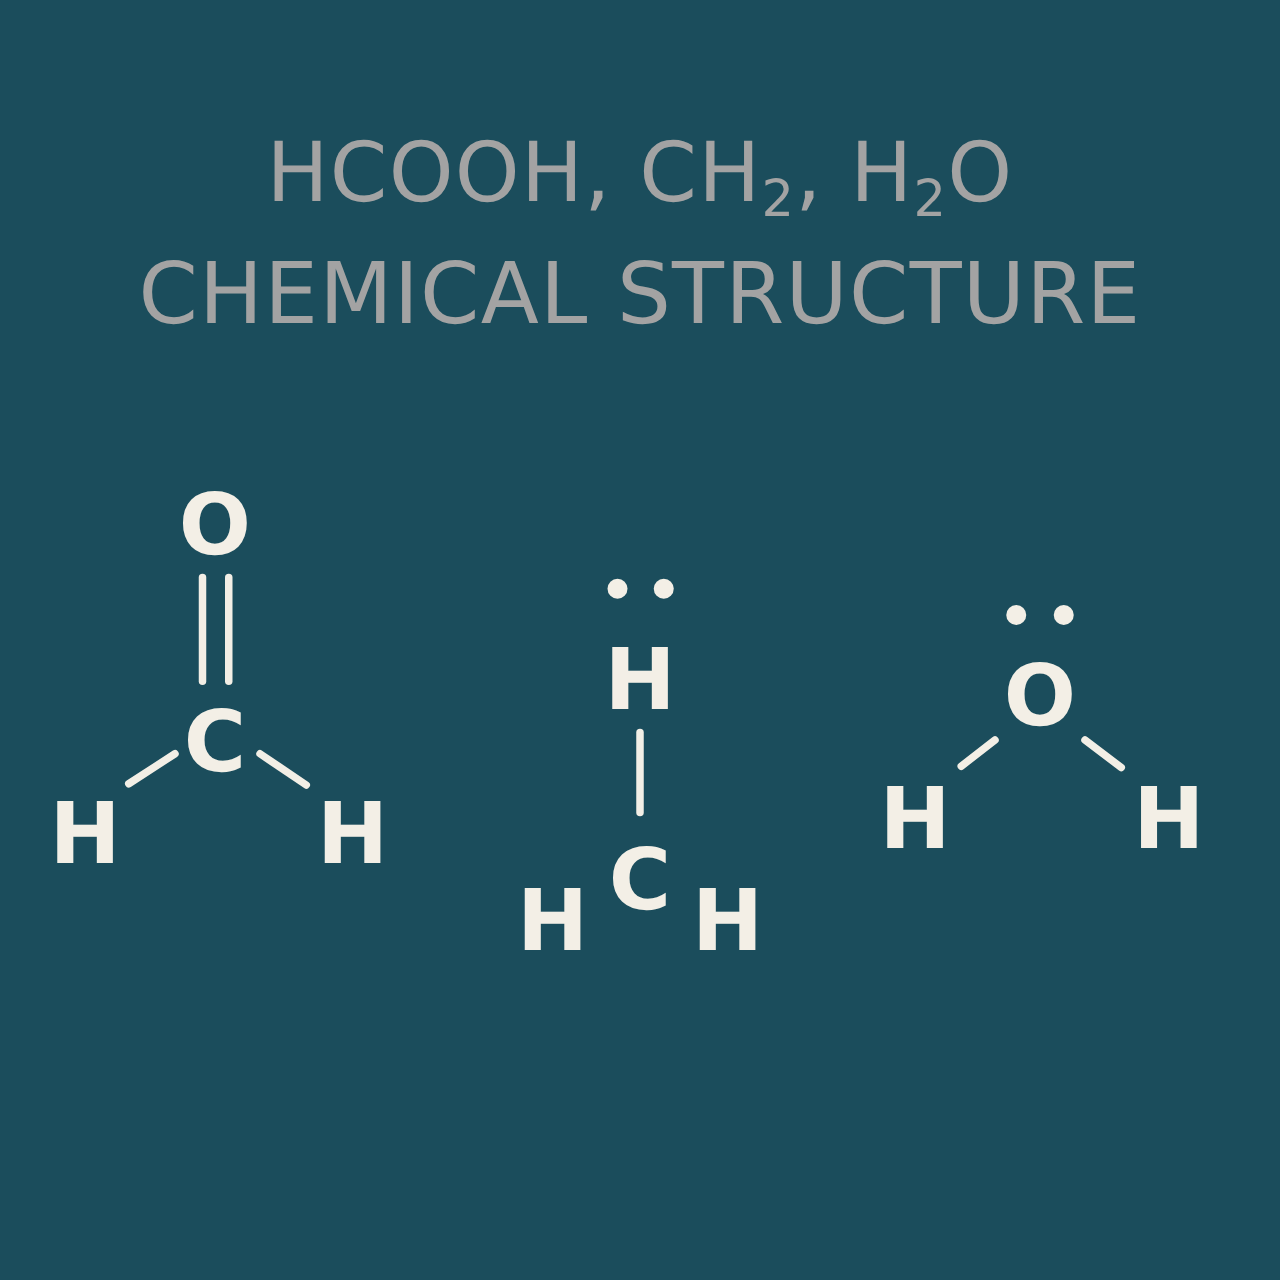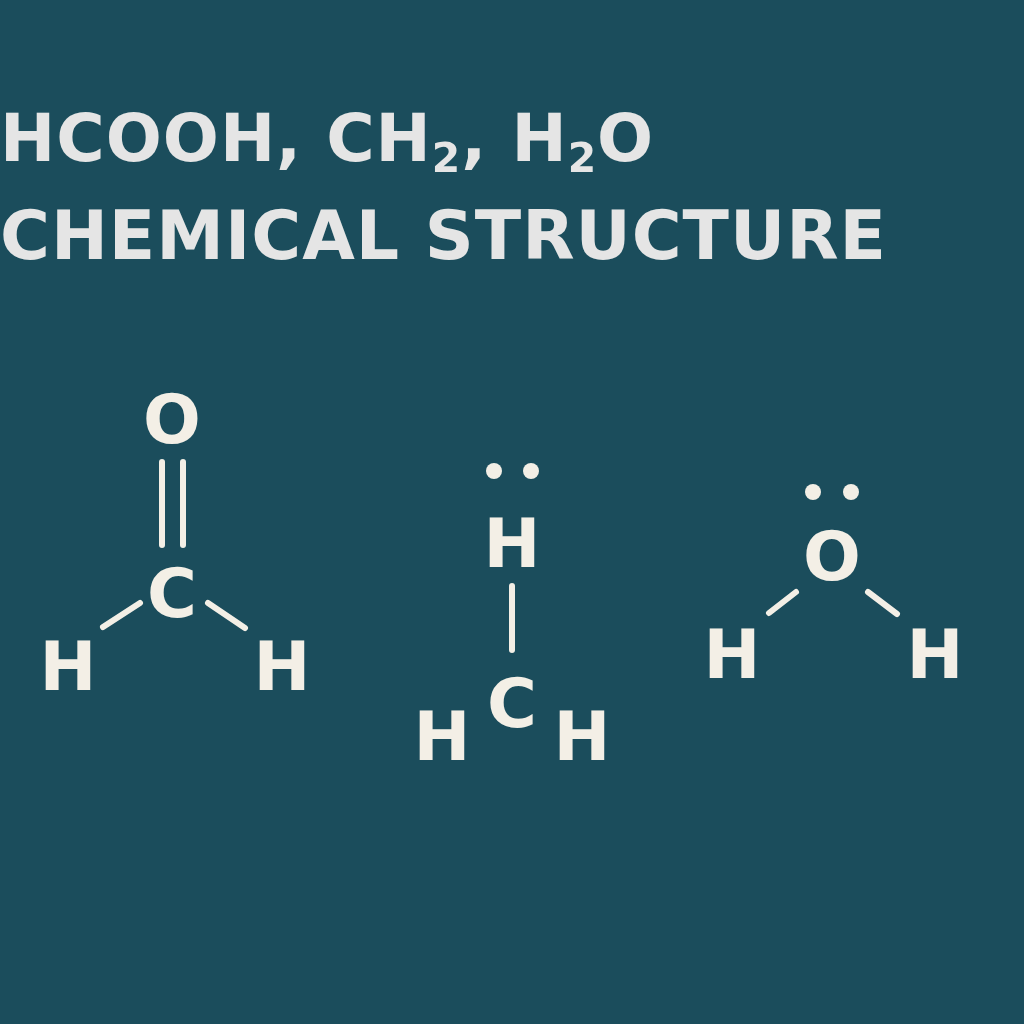--- a/index.html
+++ b/index.html
@@ -1,17 +1,17 @@
 <!DOCTYPE html>
 <html><head>
 <meta charset="utf-8">
 <style>
   html,body{margin:0;padding:0;}
   body{width:1024px;height:1024px;background:#1b4d5c;overflow:hidden;position:relative;font-family:"DejaVu Sans","Liberation Sans",sans-serif;}
-  .title{position:absolute;left:0;width:1024px;text-align:left;color:#e5e5e5;font-weight:bold;letter-spacing:1px;}
+  .title{position:absolute;left:0;width:1024px;text-align:center;color:#a3a3a3;font-weight:normal;letter-spacing:1px;}
   .t1{top:100px;font-size:66px;}
   .t2{top:196px;font-size:68px;}
   .sub{font-size:0.62em;vertical-align:-0.28em;}
   svg{position:absolute;left:0;top:0;}
   .atom{fill:#f3efe6;font-family:"DejaVu Sans","Liberation Sans",sans-serif;font-weight:bold;font-size:68px;text-anchor:middle;}
   .bond{stroke:#f3efe6;stroke-width:6;stroke-linecap:round;}
   .dot{fill:#f3efe6;}
 </style>
 </head>
 <body>

